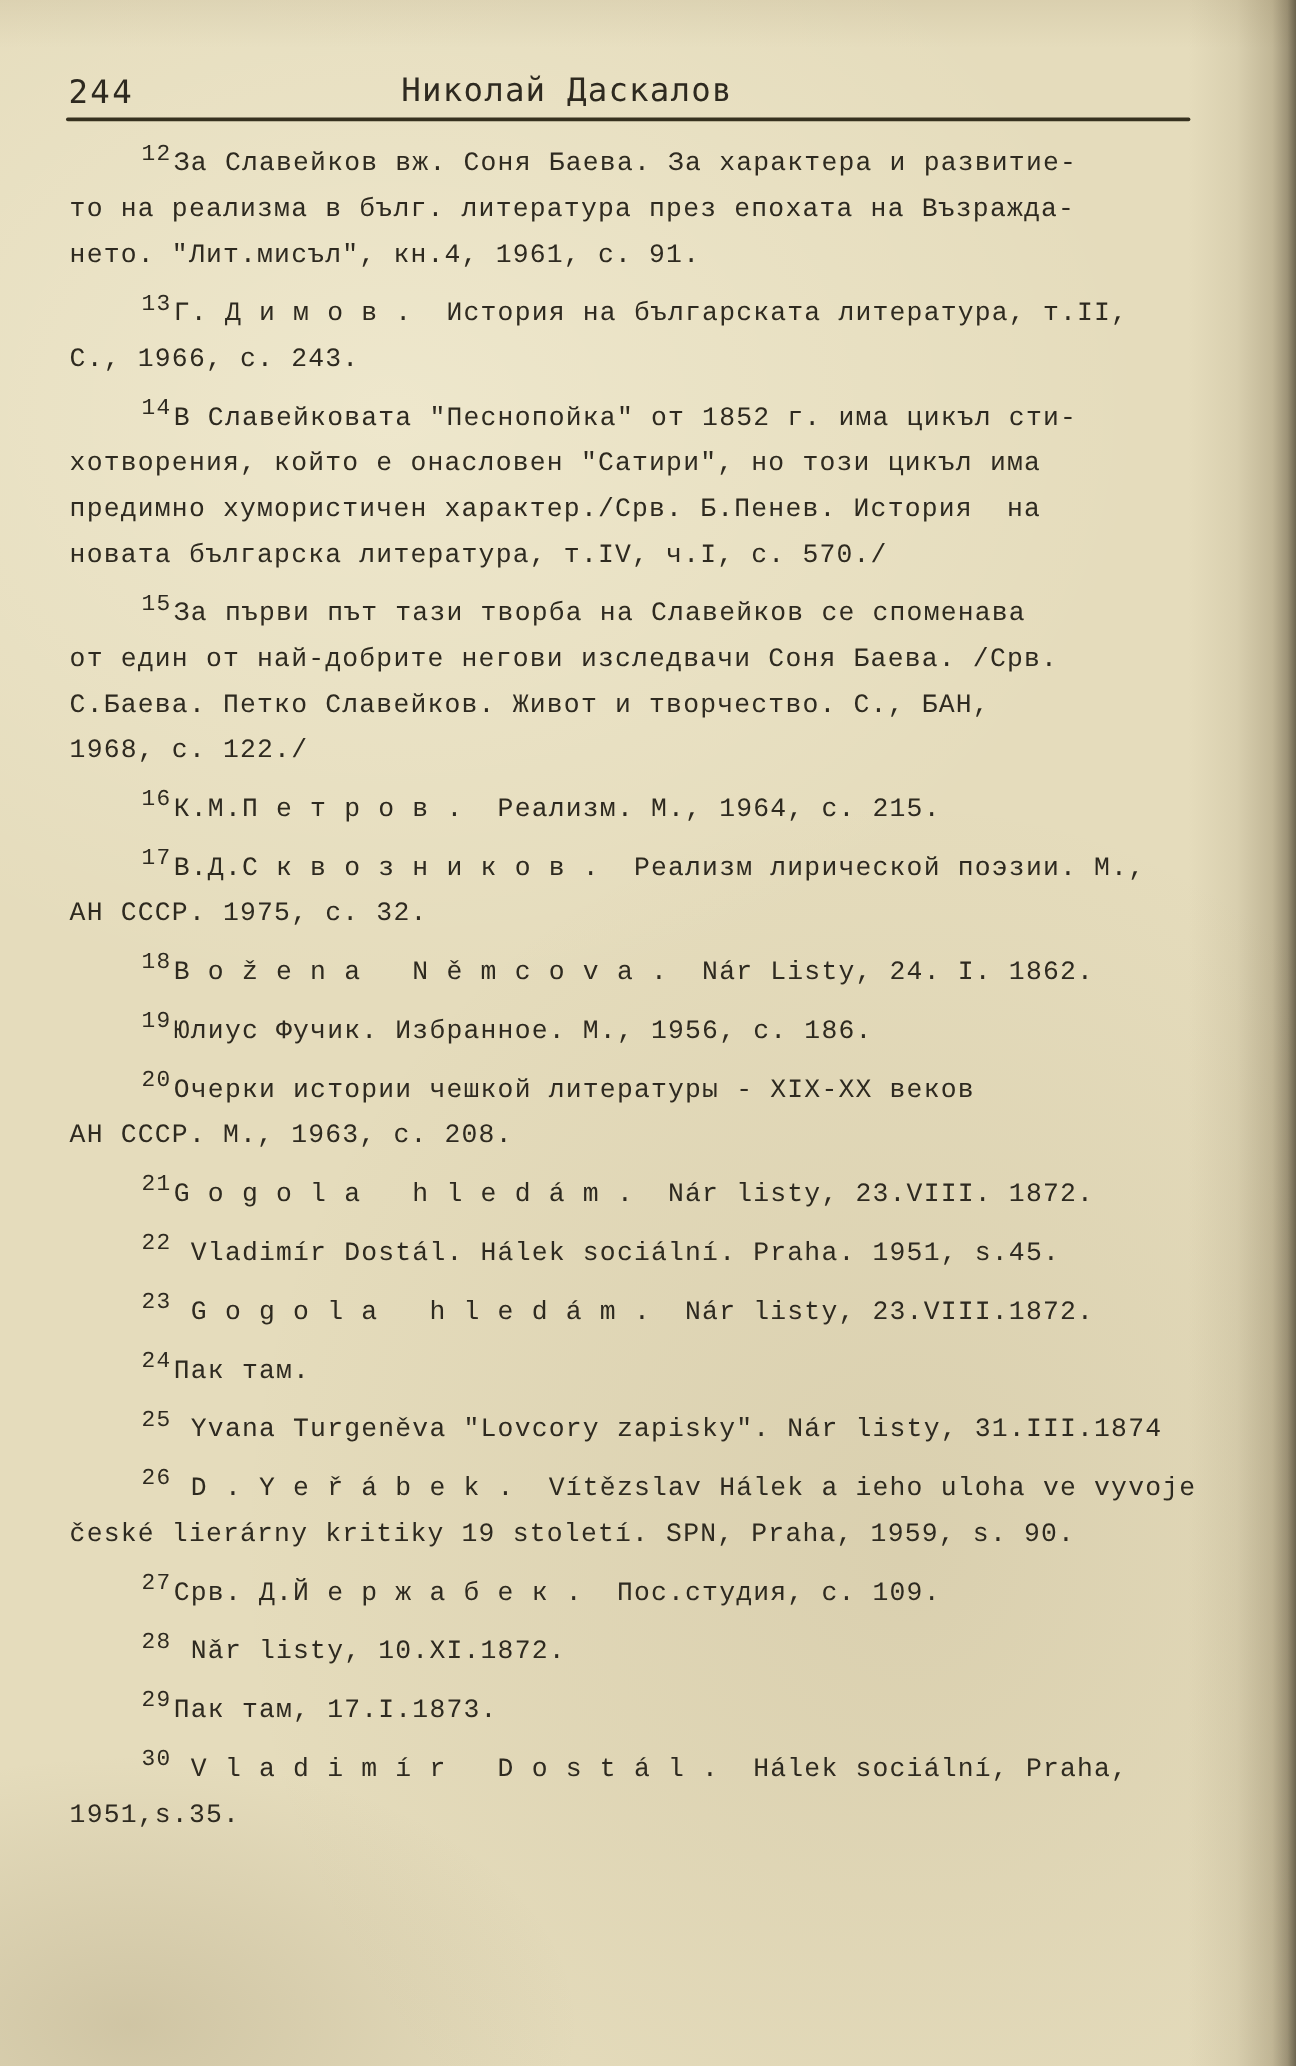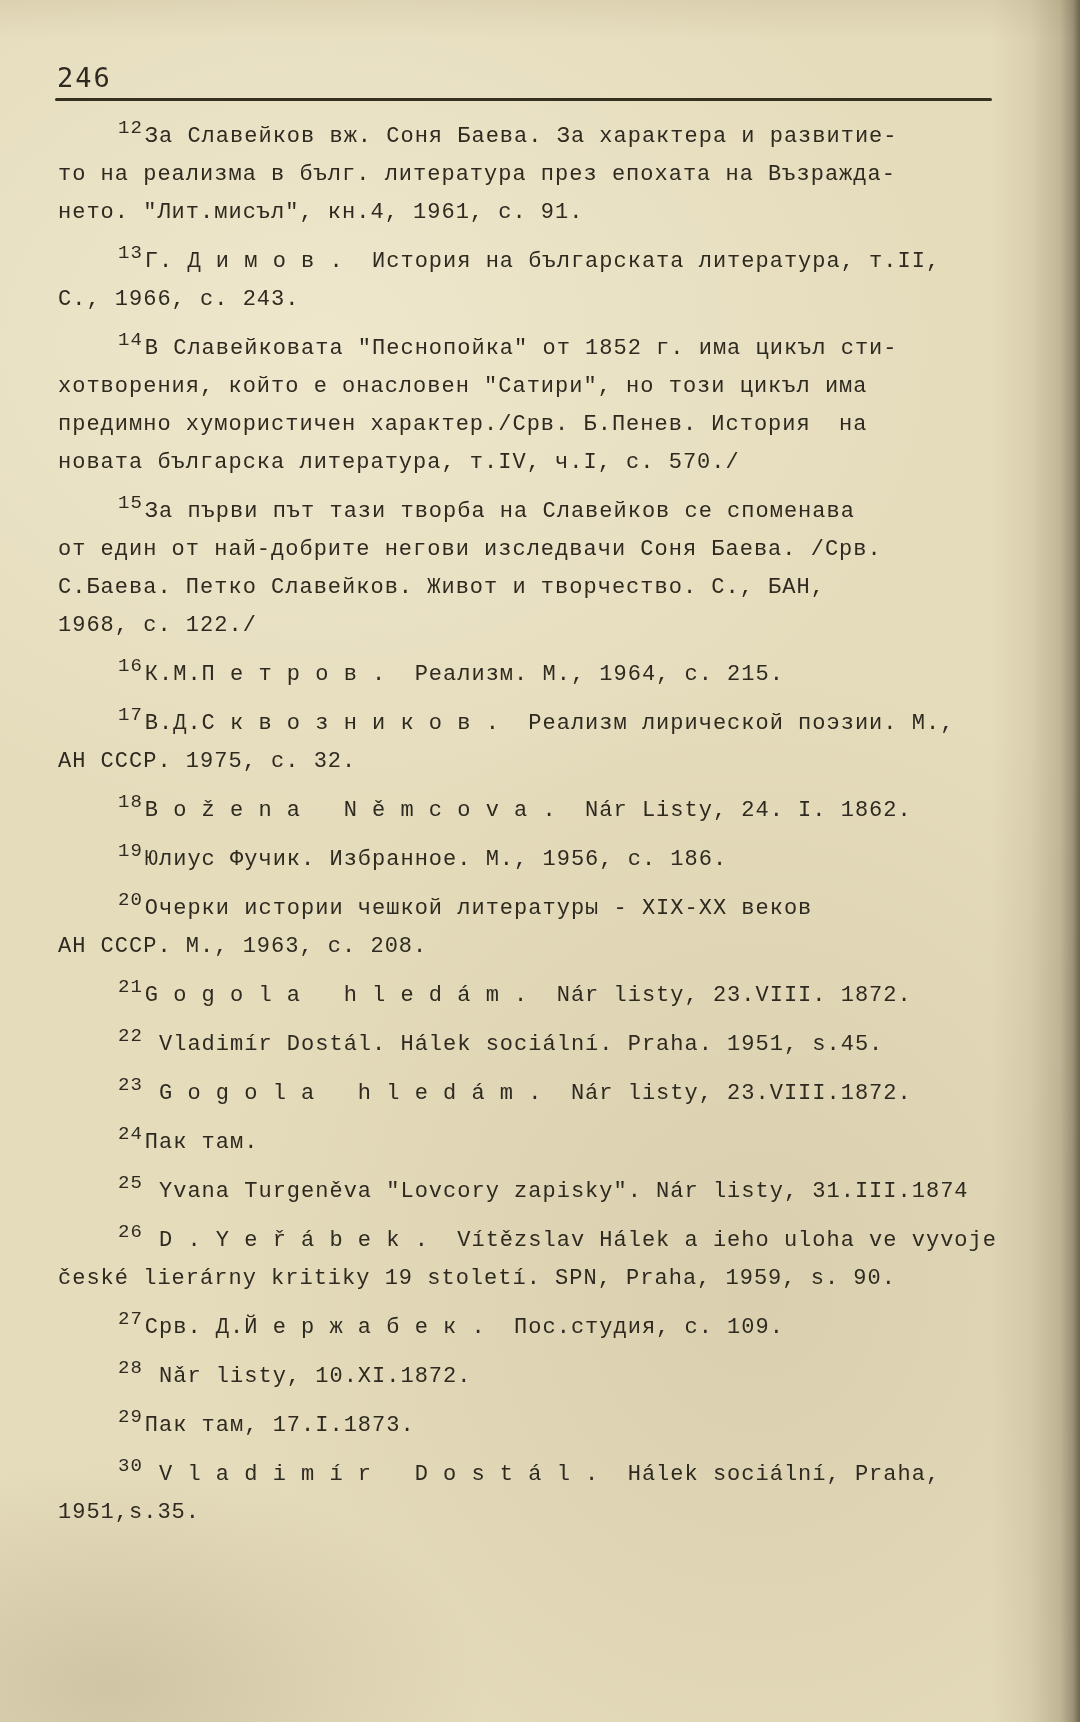--- a/index.html
+++ b/index.html
@@ -87,21 +87,22 @@
     vertical-align: super;
     margin-right: 2px;
   }
 </style>
 </head>
 <body>
 
 <div class="page">
 
   <div class="page-header">
-    <span class="page-number">246</span>
+    <span class="page-number">244</span>
+    <span class="header-title">Николай Даскалов</span>
     <div class="header-rule"></div>
   </div>
 
   <div class="footnotes"><p class="footnote"><sup>12</sup>За Славейков вж. Соня Баева. За характера и развитие-<br>то на реализма в бълг. литература през епохата на Възражда-<br>нето. "Лит.мисъл", кн.4, 1961, с. 91.</p><p class="footnote"><sup>13</sup>Г. Д и м о в .  История на българската литература, т.II,<br>С., 1966, с. 243.</p><p class="footnote"><sup>14</sup>В Славейковата "Песнопойка" от 1852 г. има цикъл сти-<br>хотворения, който е онасловен "Сатири", но този цикъл има<br>предимно хумористичен характер./Срв. Б.Пенев. История  на<br>новата българска литература, т.IV, ч.I, с. 570./</p><p class="footnote"><sup>15</sup>За първи път тази творба на Славейков се споменава<br>от един от най-добрите негови изследвачи Соня Баева. /Срв.<br>С.Баева. Петко Славейков. Живот и творчество. С., БАН,<br>1968, с. 122./</p><p class="footnote"><sup>16</sup>К.М.П е т р о в .  Реализм. М., 1964, с. 215.</p><p class="footnote"><sup>17</sup>В.Д.С к в о з н и к о в .  Реализм лирической поэзии. М.,<br>АН СССР. 1975, с. 32.</p><p class="footnote"><sup>18</sup>B o ž e n a   N ě m c o v a .  Nár Listy, 24. I. 1862.</p><p class="footnote"><sup>19</sup>Юлиус Фучик. Избранное. М., 1956, с. 186.</p><p class="footnote"><sup>20</sup>Очерки истории чешкой литературы - XIX-XX веков<br>АН СССР. М., 1963, с. 208.</p><p class="footnote"><sup>21</sup>G o g o l a   h l e d á m .  Nár listy, 23.VIII. 1872.</p><p class="footnote"><sup>22</sup> Vladimír Dostál. Hálek sociální. Praha. 1951, s.45.</p><p class="footnote"><sup>23</sup> G o g o l a   h l e d á m .  Nár listy, 23.VIII.1872.</p><p class="footnote"><sup>24</sup>Пак там.</p><p class="footnote"><sup>25</sup> Yvana Turgeněva "Lovcory zapisky". Nár listy, 31.III.1874</p><p class="footnote"><sup>26</sup> D . Y e ř á b e k .  Vítězslav Hálek a ieho uloha ve vyvoje<br>české lierárny kritiky 19 století. SPN, Praha, 1959, s. 90.</p><p class="footnote"><sup>27</sup>Срв. Д.Й е р ж а б е к .  Пос.студия, с. 109.</p><p class="footnote"><sup>28</sup> Nǎr listy, 10.XI.1872.</p><p class="footnote"><sup>29</sup>Пак там, 17.I.1873.</p><p class="footnote"><sup>30</sup> V l a d i m í r   D o s t á l .  Hálek sociální, Praha, 1951,s.35.</p></div>
 
   <div class="binding-shadow"></div>
 
 </div>
 
 </body></html>

